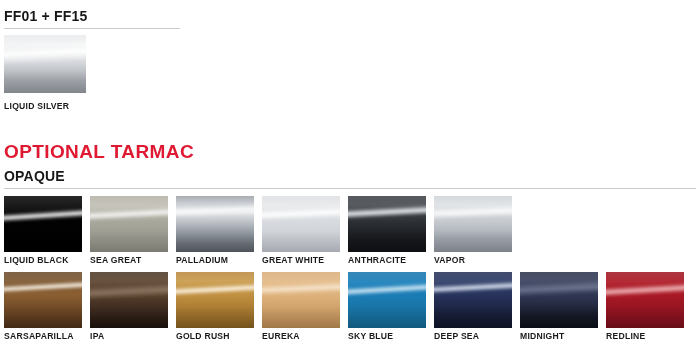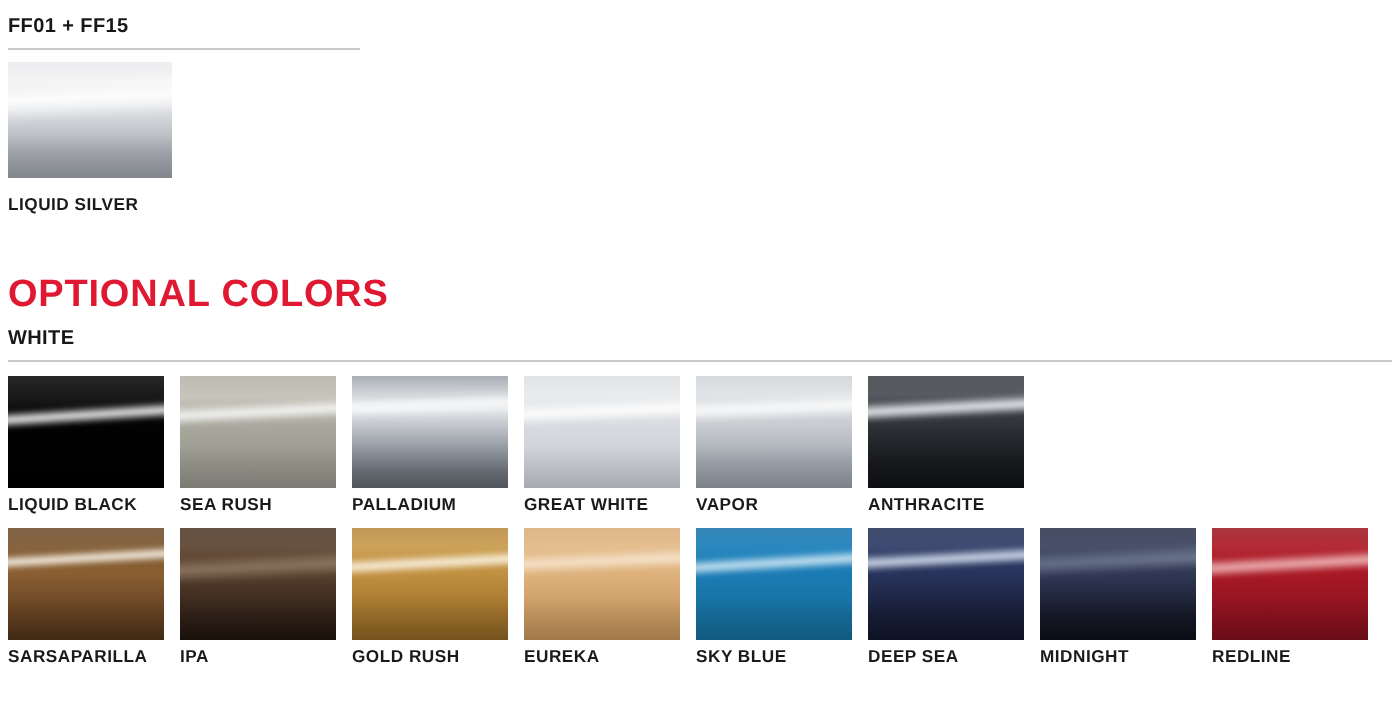--- a/index.html
+++ b/index.html
@@ -29,21 +29,21 @@
     letter-spacing: 0.4px;
     color: #e01933;
     margin: 0;
     padding: 0;
     line-height: 1;
   }
   #standard-section .section-title { padding-top: 9px; }
   #optional-section .section-title { padding-top: 0px; }
 
   .sub-title {
-    font-size: 10px;
+    font-size: 14px;
     font-weight: bold;
     letter-spacing: 0.2px;
     color: #181818;
     margin: 0;
     line-height: 1;
   }
   #standard-section .sub-title { padding-top: 9px; }
   #optional-section .sub-title { padding-top: 8px; }
 
   .rule {
@@ -131,72 +131,72 @@
             <div class="base" style="background: linear-gradient(rgb(233, 234, 236) 0%, rgb(242, 243, 244) 16%, rgb(211, 214, 218) 48%, rgb(169, 173, 179) 78%, rgb(154, 160, 167) 100%);"></div>
             <div class="streak" style="background: linear-gradient(rgba(255, 255, 255, 0) 0%, rgba(255, 255, 255, 0.95) 48%, rgba(255, 255, 255, 0) 100%); top: 14%; height: 34%; transform: rotate(-2.4deg);"></div>
             <div class="sheen"></div>
           </div>
           <div class="swatch-label">LIQUID SILVER</div>
         </div>
       </div>
   </section>
 
   <section id="optional-section">
-    <h1 class="section-title">OPTIONAL COLORS</h1>
-    <h2 class="sub-title">WHITE</h2>
+    <h1 class="section-title">OPTIONAL TARMAC</h1>
+    <h2 class="sub-title">OPAQUE</h2>
     <div class="rule full"></div>
     <div class="swatch-row" id="optional-row-1">
         <div class="swatch-cell">
           <div class="swatch-chip">
             <div class="base" style="background: linear-gradient(rgb(5, 5, 5) 0%, rgb(10, 10, 10) 24%, rgb(2, 2, 2) 46%, rgb(0, 0, 0) 100%);"></div>
             <div class="streak" style="background: linear-gradient(rgba(255, 255, 255, 0) 0%, rgba(255, 255, 255, 0.92) 50%, rgba(255, 255, 255, 0) 100%); top: 27%; height: 16%; transform: rotate(-3.6deg);"></div>
             <div class="sheen"></div>
           </div>
           <div class="swatch-label">LIQUID BLACK</div>
         </div>
         <div class="swatch-cell">
           <div class="swatch-chip">
             <div class="base" style="background: linear-gradient(rgb(179, 177, 166) 0%, rgb(195, 193, 182) 18%, rgb(168, 167, 156) 46%, rgb(155, 154, 144) 74%, rgb(147, 146, 137) 100%);"></div>
             <div class="streak" style="background: linear-gradient(rgba(255, 255, 255, 0) 0%, rgba(255, 255, 255, 0.85) 50%, rgba(255, 255, 255, 0) 100%); top: 24%; height: 18%; transform: rotate(-2.8deg);"></div>
             <div class="sheen"></div>
           </div>
-          <div class="swatch-label">SEA RUSH</div>
+          <div class="swatch-label">SEA GREAT</div>
         </div>
         <div class="swatch-cell">
           <div class="swatch-chip">
             <div class="base" style="background: linear-gradient(rgb(155, 161, 168) 0%, rgb(200, 204, 209) 14%, rgb(226, 229, 232) 30%, rgb(154, 160, 168) 62%, rgb(111, 117, 125) 86%, rgb(95, 101, 109) 100%);"></div>
             <div class="streak" style="background: linear-gradient(rgba(255, 255, 255, 0) 0%, rgba(255, 255, 255, 0.8) 50%, rgba(255, 255, 255, 0) 100%); top: 16%; height: 20%; transform: rotate(-2deg);"></div>
             <div class="sheen"></div>
           </div>
           <div class="swatch-label">PALLADIUM</div>
         </div>
         <div class="swatch-cell">
           <div class="swatch-chip">
             <div class="base" style="background: linear-gradient(rgb(221, 223, 226) 0%, rgb(232, 234, 236) 18%, rgb(214, 217, 222) 48%, rgb(205, 209, 215) 76%, rgb(198, 202, 209) 100%);"></div>
             <div class="streak" style="background: linear-gradient(rgba(255, 255, 255, 0) 0%, rgba(255, 255, 255, 0.95) 50%, rgba(255, 255, 255, 0) 100%); top: 22%; height: 20%; transform: rotate(-2.4deg);"></div>
             <div class="sheen"></div>
           </div>
           <div class="swatch-label">GREAT WHITE</div>
         </div>
         <div class="swatch-cell">
           <div class="swatch-chip">
+            <div class="base" style="background: linear-gradient(rgb(58, 62, 67) 0%, rgb(74, 78, 84) 16%, rgb(43, 46, 51) 48%, rgb(23, 25, 29) 78%, rgb(16, 18, 20) 100%);"></div>
+            <div class="streak" style="background: linear-gradient(rgba(255, 255, 255, 0) 0%, rgba(245, 248, 252, 0.92) 50%, rgba(255, 255, 255, 0) 100%); top: 20%; height: 17%; transform: rotate(-3deg);"></div>
+            <div class="sheen"></div>
+          </div>
+          <div class="swatch-label">ANTHRACITE</div>
+        </div>
+        <div class="swatch-cell">
+          <div class="swatch-chip">
             <div class="base" style="background: linear-gradient(rgb(207, 211, 215) 0%, rgb(223, 226, 229) 16%, rgb(198, 202, 207) 46%, rgb(163, 169, 177) 76%, rgb(148, 154, 163) 100%);"></div>
             <div class="streak" style="background: linear-gradient(rgba(255, 255, 255, 0) 0%, rgba(255, 255, 255, 0.88) 50%, rgba(255, 255, 255, 0) 100%); top: 18%; height: 22%; transform: rotate(-2.2deg);"></div>
             <div class="sheen"></div>
           </div>
           <div class="swatch-label">VAPOR</div>
         </div>
-        <div class="swatch-cell">
-          <div class="swatch-chip">
-            <div class="base" style="background: linear-gradient(rgb(58, 62, 67) 0%, rgb(74, 78, 84) 16%, rgb(43, 46, 51) 48%, rgb(23, 25, 29) 78%, rgb(16, 18, 20) 100%);"></div>
-            <div class="streak" style="background: linear-gradient(rgba(255, 255, 255, 0) 0%, rgba(245, 248, 252, 0.92) 50%, rgba(255, 255, 255, 0) 100%); top: 20%; height: 17%; transform: rotate(-3deg);"></div>
-            <div class="sheen"></div>
-          </div>
-          <div class="swatch-label">ANTHRACITE</div>
-        </div>
       </div>
     <div class="swatch-row" id="optional-row-2">
         <div class="swatch-cell">
           <div class="swatch-chip">
             <div class="base" style="background: linear-gradient(rgb(107, 74, 42) 0%, rgb(125, 88, 48) 16%, rgb(138, 95, 50) 40%, rgb(106, 69, 36) 72%, rgb(77, 49, 25) 100%);"></div>
             <div class="streak" style="background: linear-gradient(rgba(255, 255, 255, 0) 0%, rgba(255, 250, 240, 0.92) 50%, rgba(255, 255, 255, 0) 100%); top: 20%; height: 15%; transform: rotate(-3.2deg);"></div>
             <div class="sheen"></div>
           </div>
           <div class="swatch-label">SARSAPARILLA</div>
         </div>

